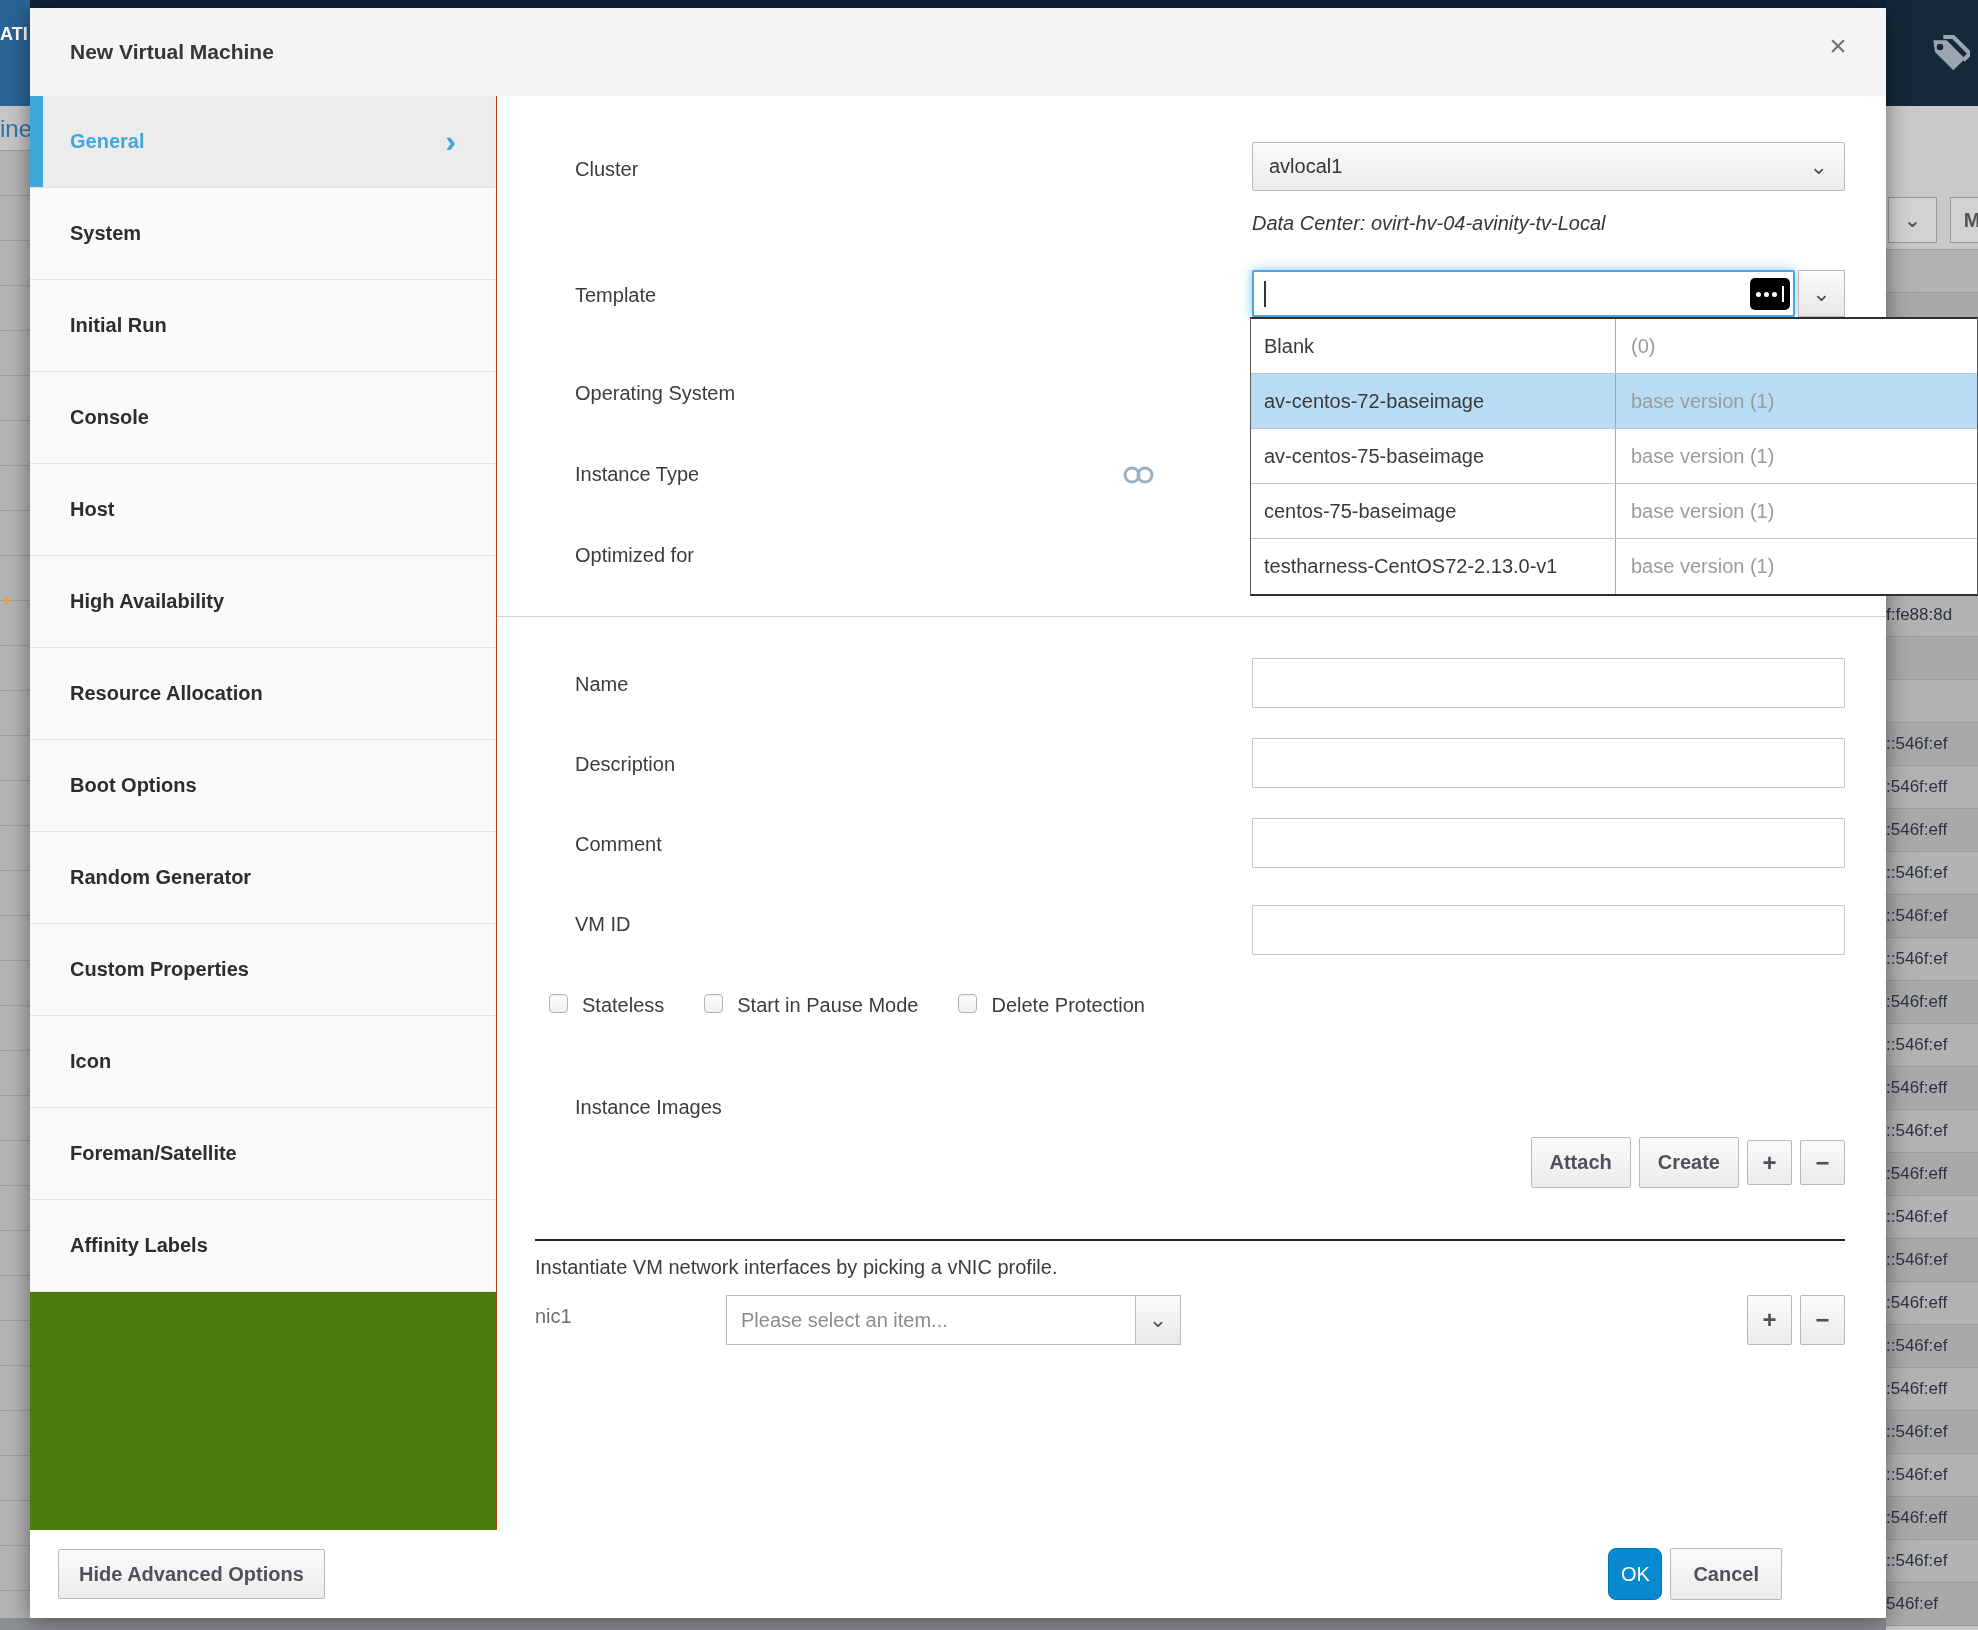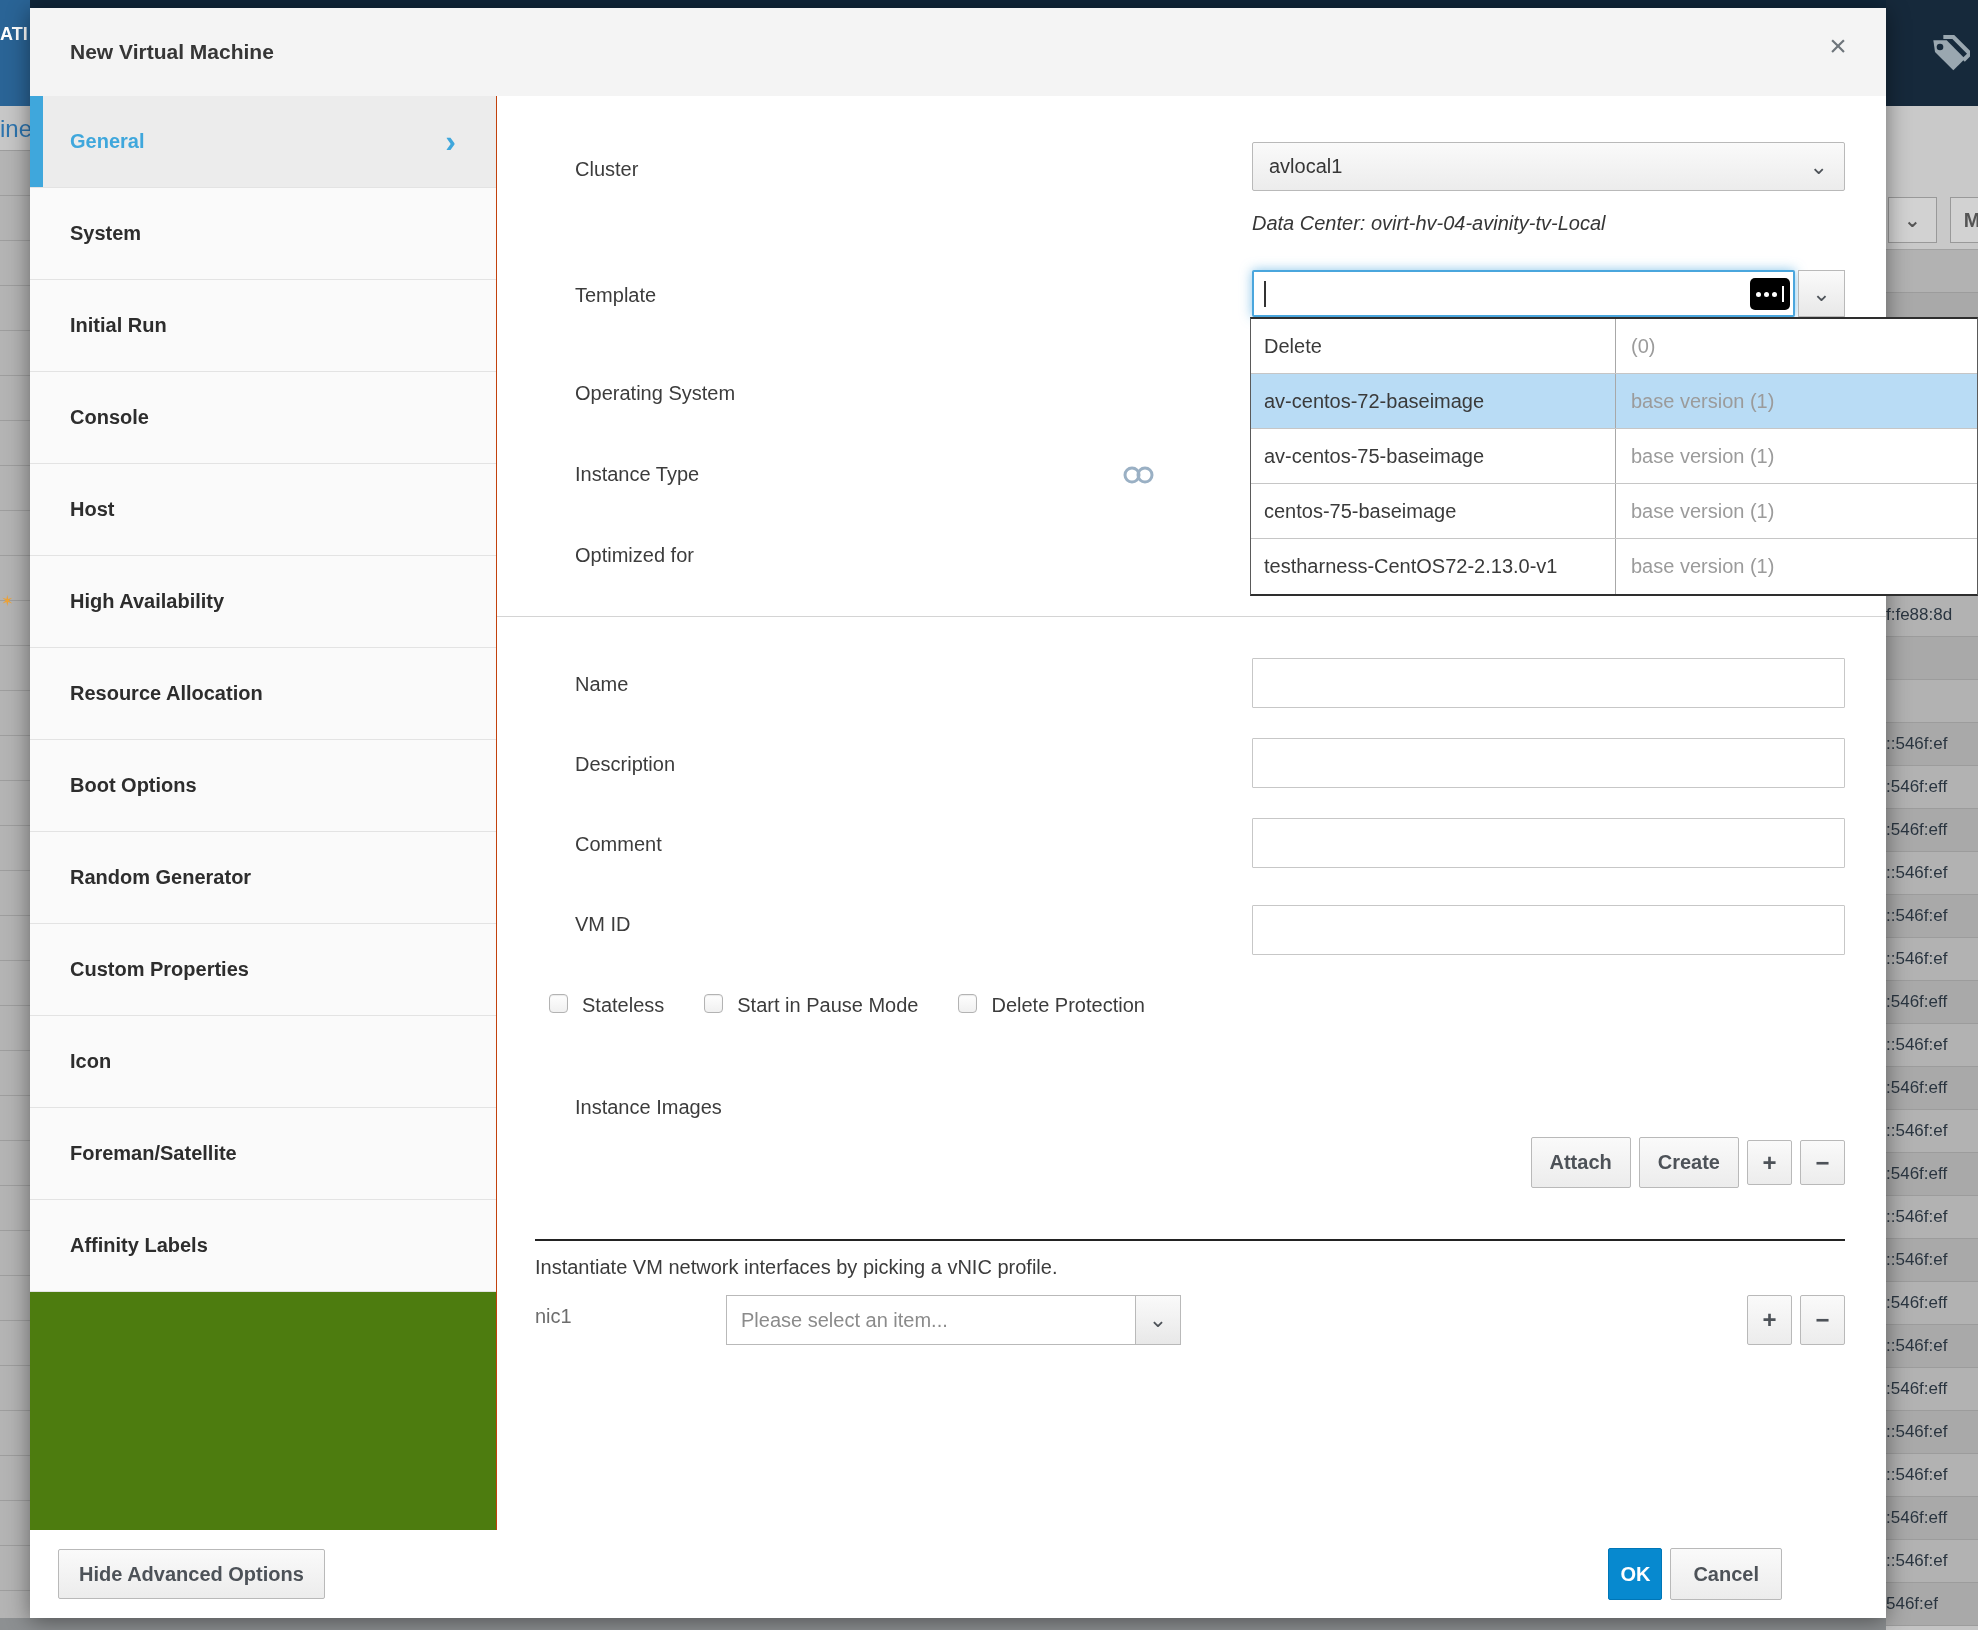--- a/index.html
+++ b/index.html
@@ -87,21 +87,21 @@
     display:flex;align-items:center;justify-content:center;color:#4d5258;font-size:22px;}
   .nic-btns{position:absolute;right:41px;top:1199px;display:flex;gap:8px;}
   .nic-btns .btn{width:45px;height:50px;font-size:24px;padding:0;}
   .link-icon{position:absolute;left:624px;top:368px;}
 
   
   .dlg-footer{flex:0 0 88px;background:#fff;display:flex;align-items:center;padding:0 104px 0 28px;}
   .btn-advanced{height:50px;padding:0 20px;}
   .footer-right{margin-left:auto;display:flex;gap:8px;}
   .btn-ok{height:52px;width:54px;background:#0789cf;border:1px solid #0076b7;color:#fff;
-    font-weight:bold;font-size:20px;border-radius:2px;cursor:pointer;}
+    font-weight:normal;font-size:20px;border-radius:8px;cursor:pointer;}
   .btn-cancel{height:52px;padding:0 22px;}
 
   
   .tmpl-popup{position:absolute;left:1250px;top:317px;width:728px;background:#fff;z-index:30;
     border:1px solid #5a5a5a;border-top:2px solid #2e2e2e;border-bottom:2px solid #2e2e2e;}
   .opt-row{display:flex;height:55px;align-items:center;border-bottom:1px solid #c6c6c6;cursor:pointer;background:#fff;}
   .opt-row:last-child{border-bottom:none;}
   .opt-row.selected{background:#b9dcf5;}
   .opt-name{flex:0 0 365px;padding-left:13px;font-size:20px;color:#3a3a3a;border-right:1px solid #a8a8a8;
     height:100%;display:flex;align-items:center;white-space:nowrap;}
@@ -448,21 +448,21 @@
       <span class="footer-right">
         <button class="btn-ok">OK</button>
         <button class="btn btn-cancel">Cancel</button>
       </span>
     </div>
   </div>
 
   <div class="tmpl-popup">
 
       <div class="opt-row">
-        <span class="opt-name">Delete</span>
+        <span class="opt-name">Blank</span>
         <span class="opt-version">(0)</span>
       </div>
 
       <div class="opt-row selected">
         <span class="opt-name">av-centos-72-baseimage</span>
         <span class="opt-version">base version (1)</span>
       </div>
 
       <div class="opt-row">
         <span class="opt-name">av-centos-75-baseimage</span>

